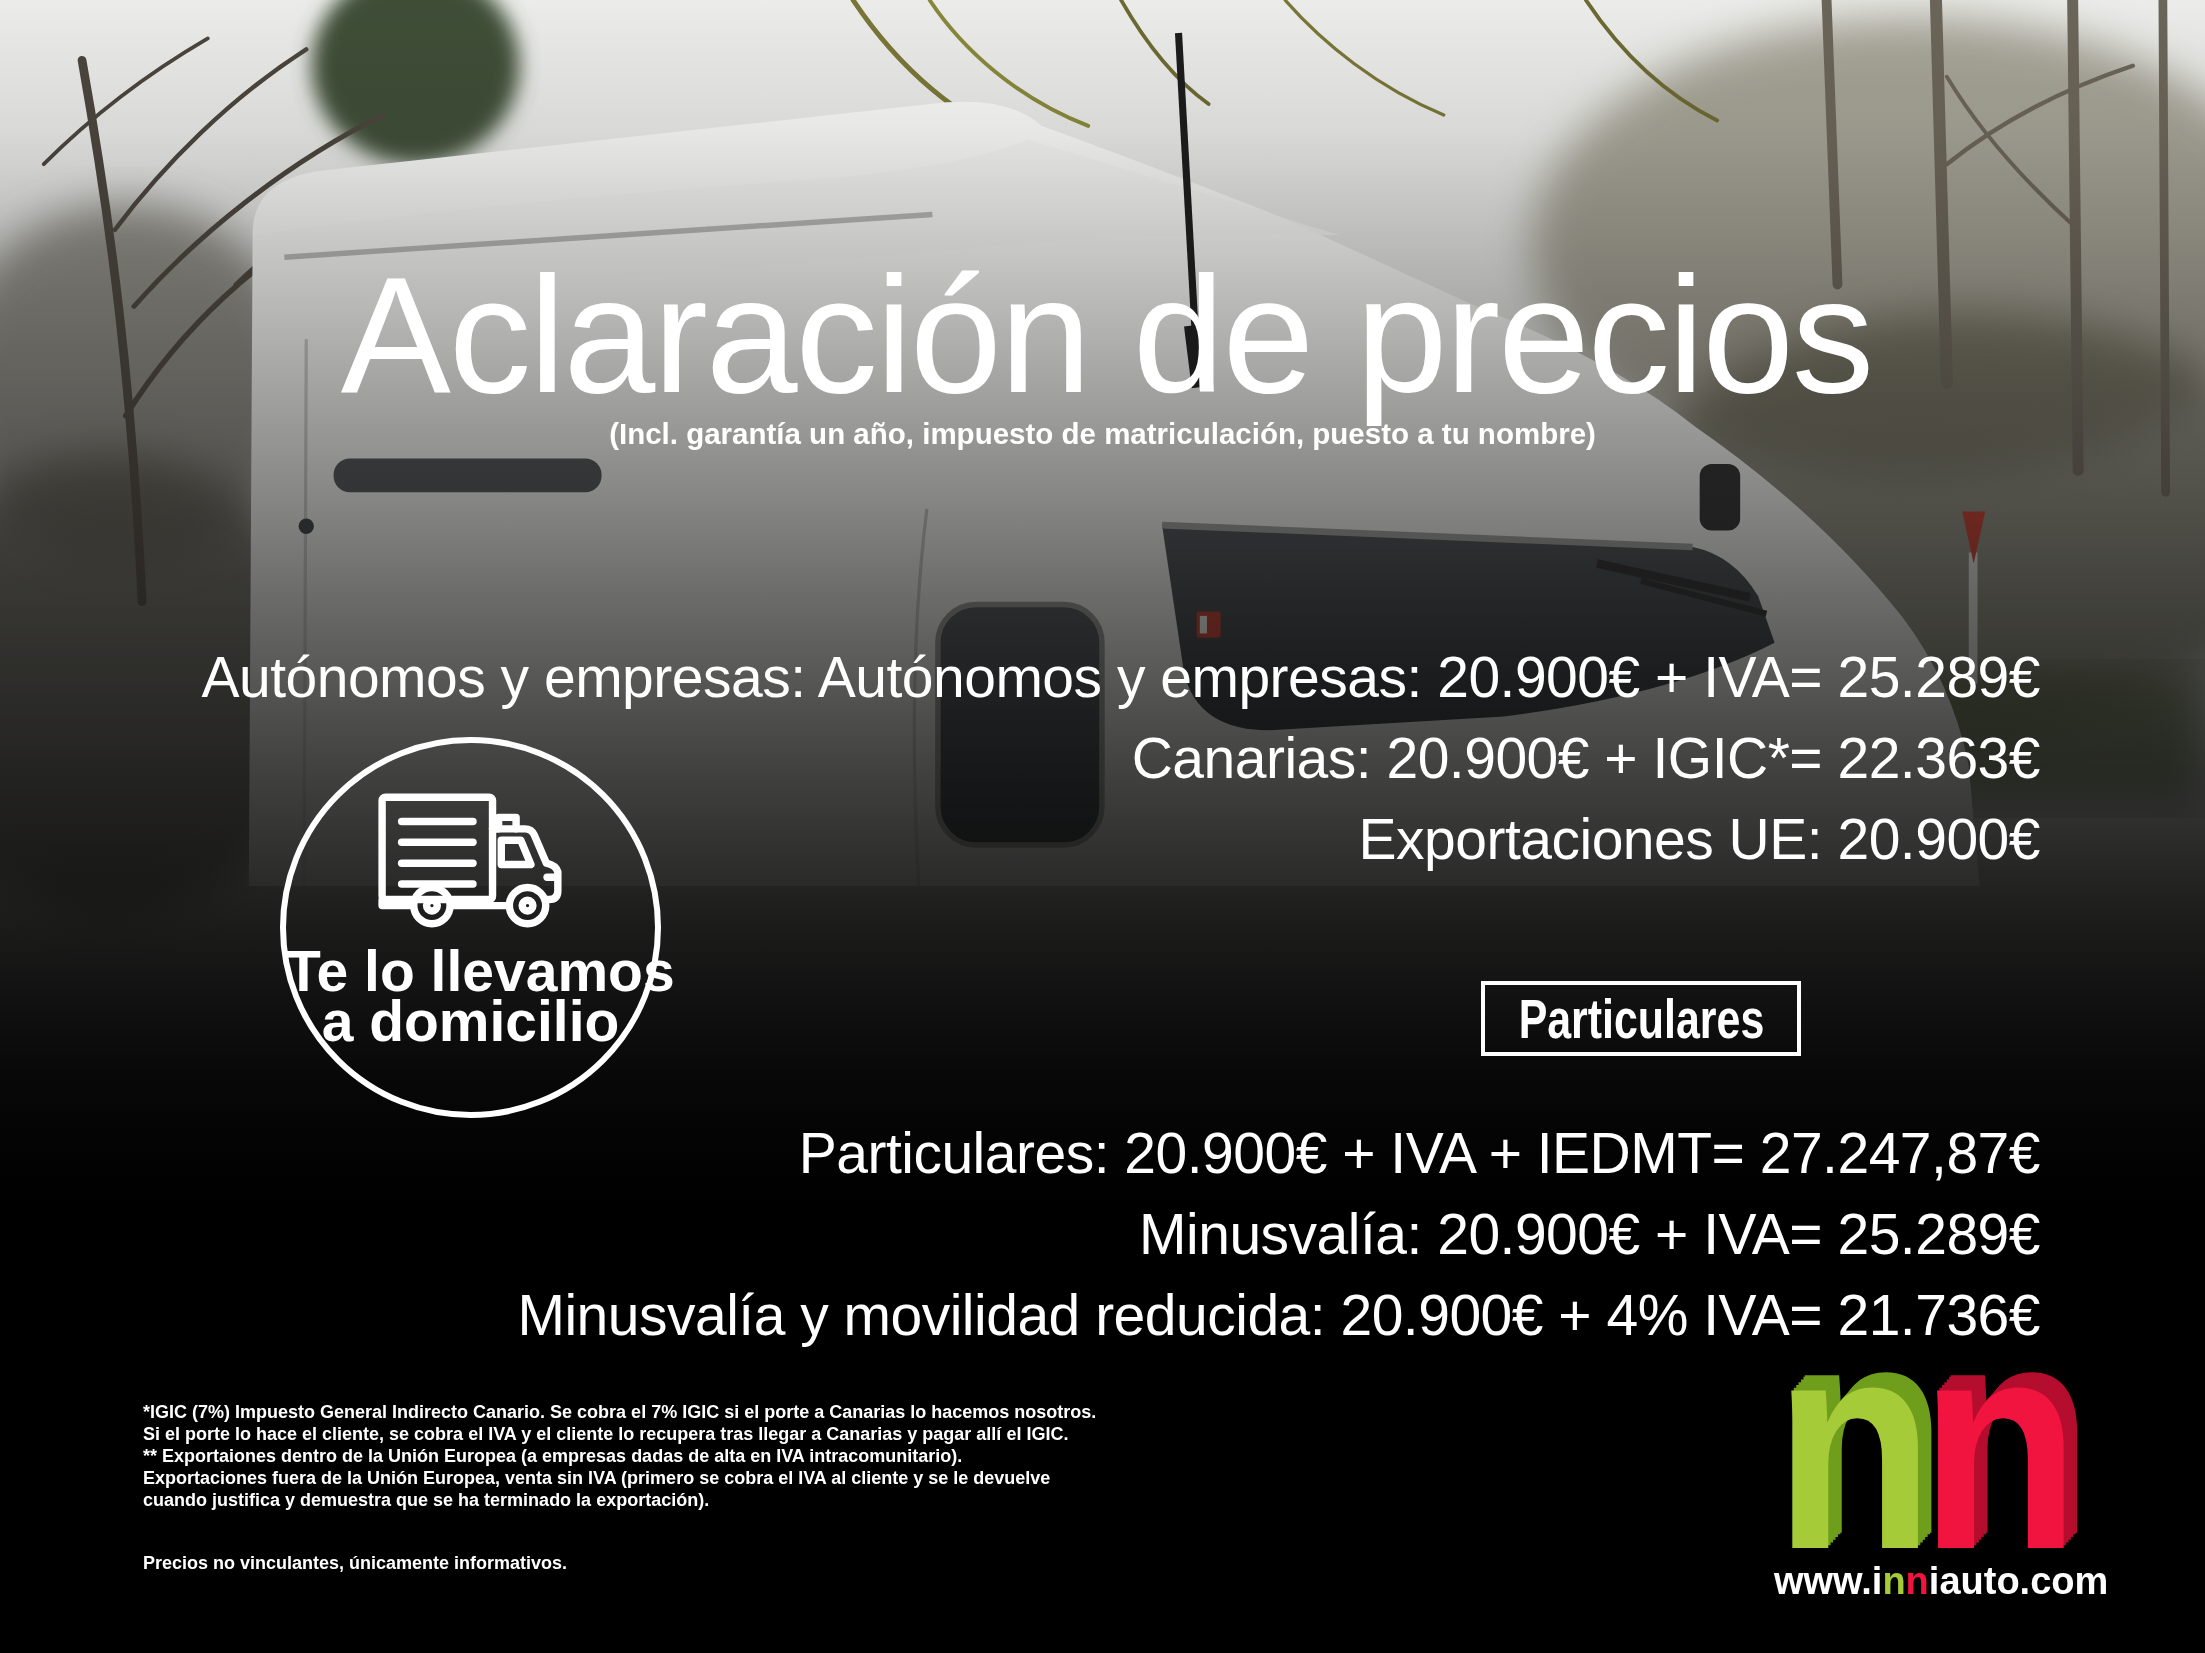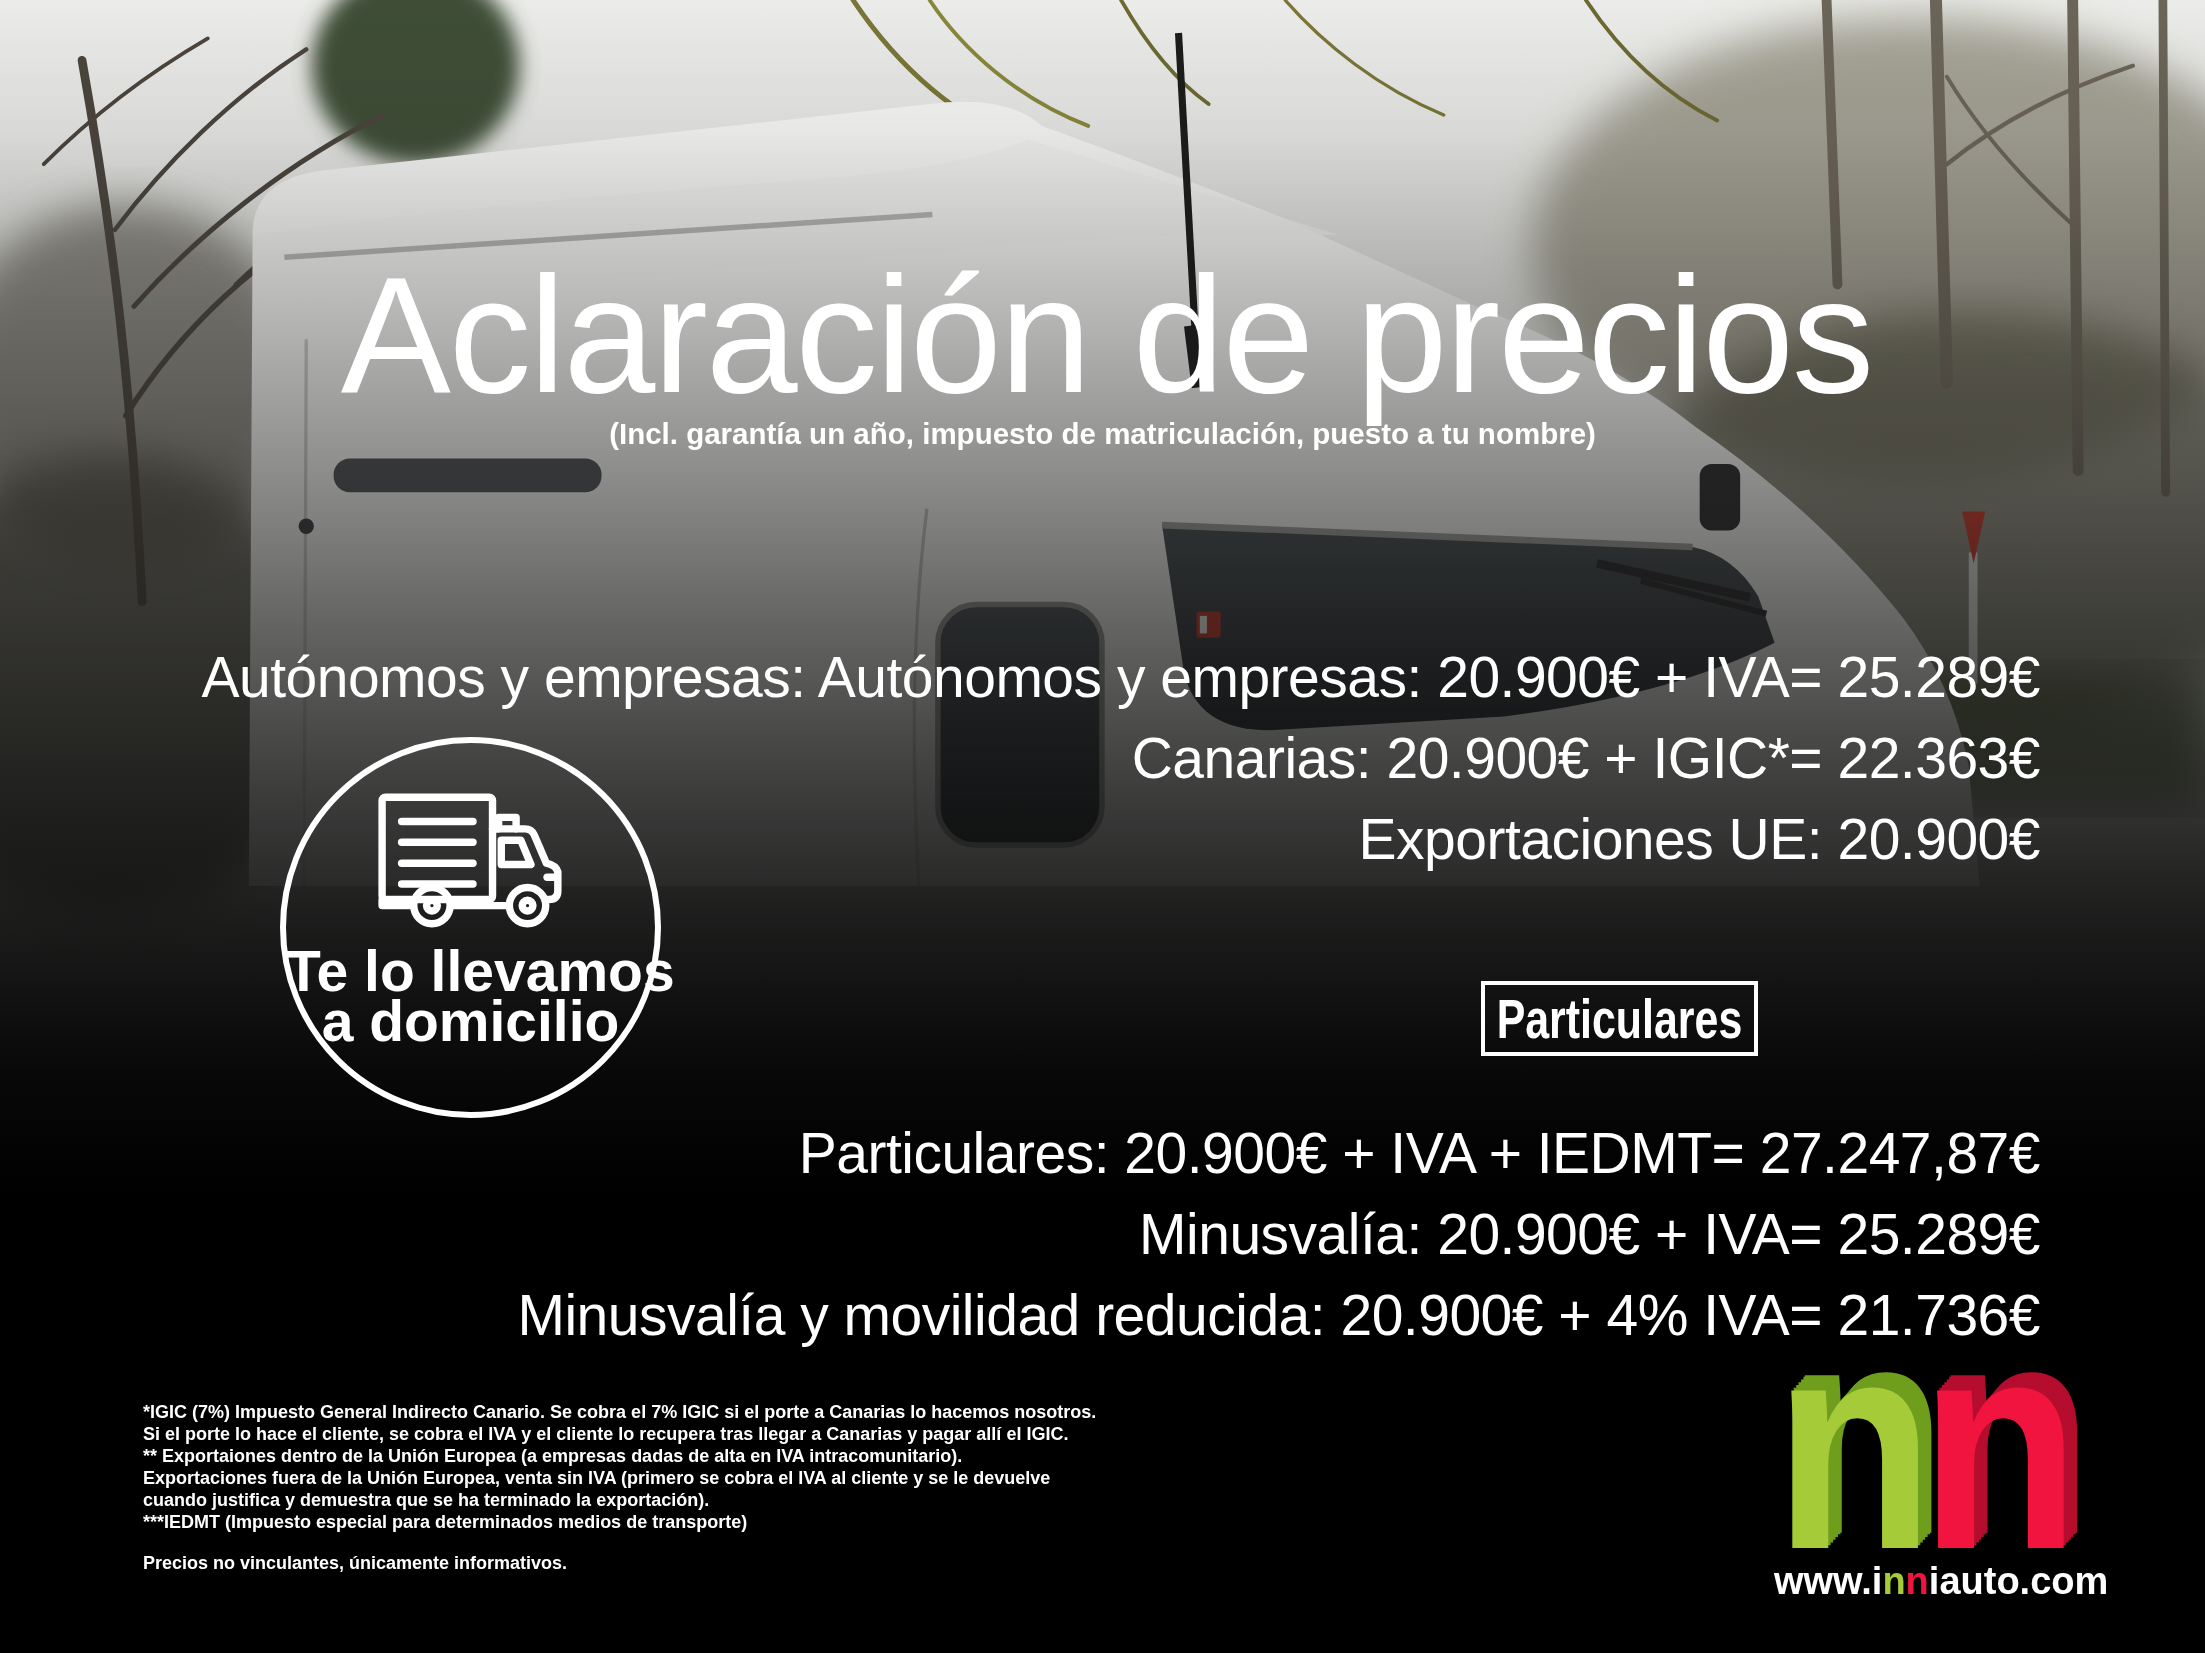--- a/index.html
+++ b/index.html
@@ -35,21 +35,21 @@
   .price-private{top:1113px;}
 
   
   .badge{position:absolute;left:280px;top:737px;width:381px;height:381px;
     border:6.6px solid #fff;border-radius:50%;box-sizing:border-box;}
   .badge .truck{position:absolute;left:86px;top:44px;width:202px;height:149px;}
   .badge-text{position:absolute;left:0;right:0;top:203px;text-align:center;
     color:#fff;font-size:57px;font-weight:bold;line-height:50px;white-space:nowrap;}
 
   
-  .particulares{position:absolute;left:1481px;top:981px;width:277px;height:75px;
+  .particulares{position:absolute;left:1481px;top:981px;width:320px;height:75px;
     border:4.9px solid #fff;box-sizing:border-box;display:flex;align-items:center;justify-content:center;}
   .particulares span{display:inline-block;color:#fff;font-size:55px;font-weight:bold;
     transform:scaleX(0.78);transform-origin:center;white-space:nowrap;}
 
   
   .footnotes{position:absolute;left:143px;top:1401px;color:#fff;
     font-size:18px;font-weight:bold;line-height:22px;white-space:nowrap;}
   .disclaimer{position:absolute;left:143px;top:1553px;color:#fff;
     font-size:18px;font-weight:bold;white-space:nowrap;}
 
@@ -202,21 +202,20 @@
     <div>Minusvalía: 20.900€ + IVA= 25.289€</div>
     <div>Minusvalía y movilidad reducida: 20.900€ + 4% IVA= 21.736€</div>
   </div>
 
   <div class="footnotes">
     <div>*IGIC (7%) Impuesto General Indirecto Canario. Se cobra el 7% IGIC si el porte a Canarias lo hacemos nosotros.</div>
     <div>Si el porte lo hace el cliente, se cobra el IVA y el cliente lo recupera tras llegar a Canarias y pagar allí el IGIC.</div>
     <div>** Exportaiones dentro de la Unión Europea (a empresas dadas de alta en IVA intracomunitario).</div>
     <div>Exportaciones fuera de la Unión Europea, venta sin IVA (primero se cobra el IVA al cliente y se le devuelve</div>
     <div>cuando justifica y demuestra que se ha terminado la exportación).</div>
-    <div>***IEDMT (Impuesto especial para determinados medios de transporte)</div>
   </div>
   <div class="disclaimer">Precios no vinculantes, únicamente informativos.</div>
 
   <div class="logo-nn">
     <span class="n-green">n</span><span class="n-red">n</span>
   </div>
   <div class="logo-url">
     <span>www.i</span><span class="u-green">n</span><span class="u-red">n</span><span>iauto.com</span>
   </div>
 

